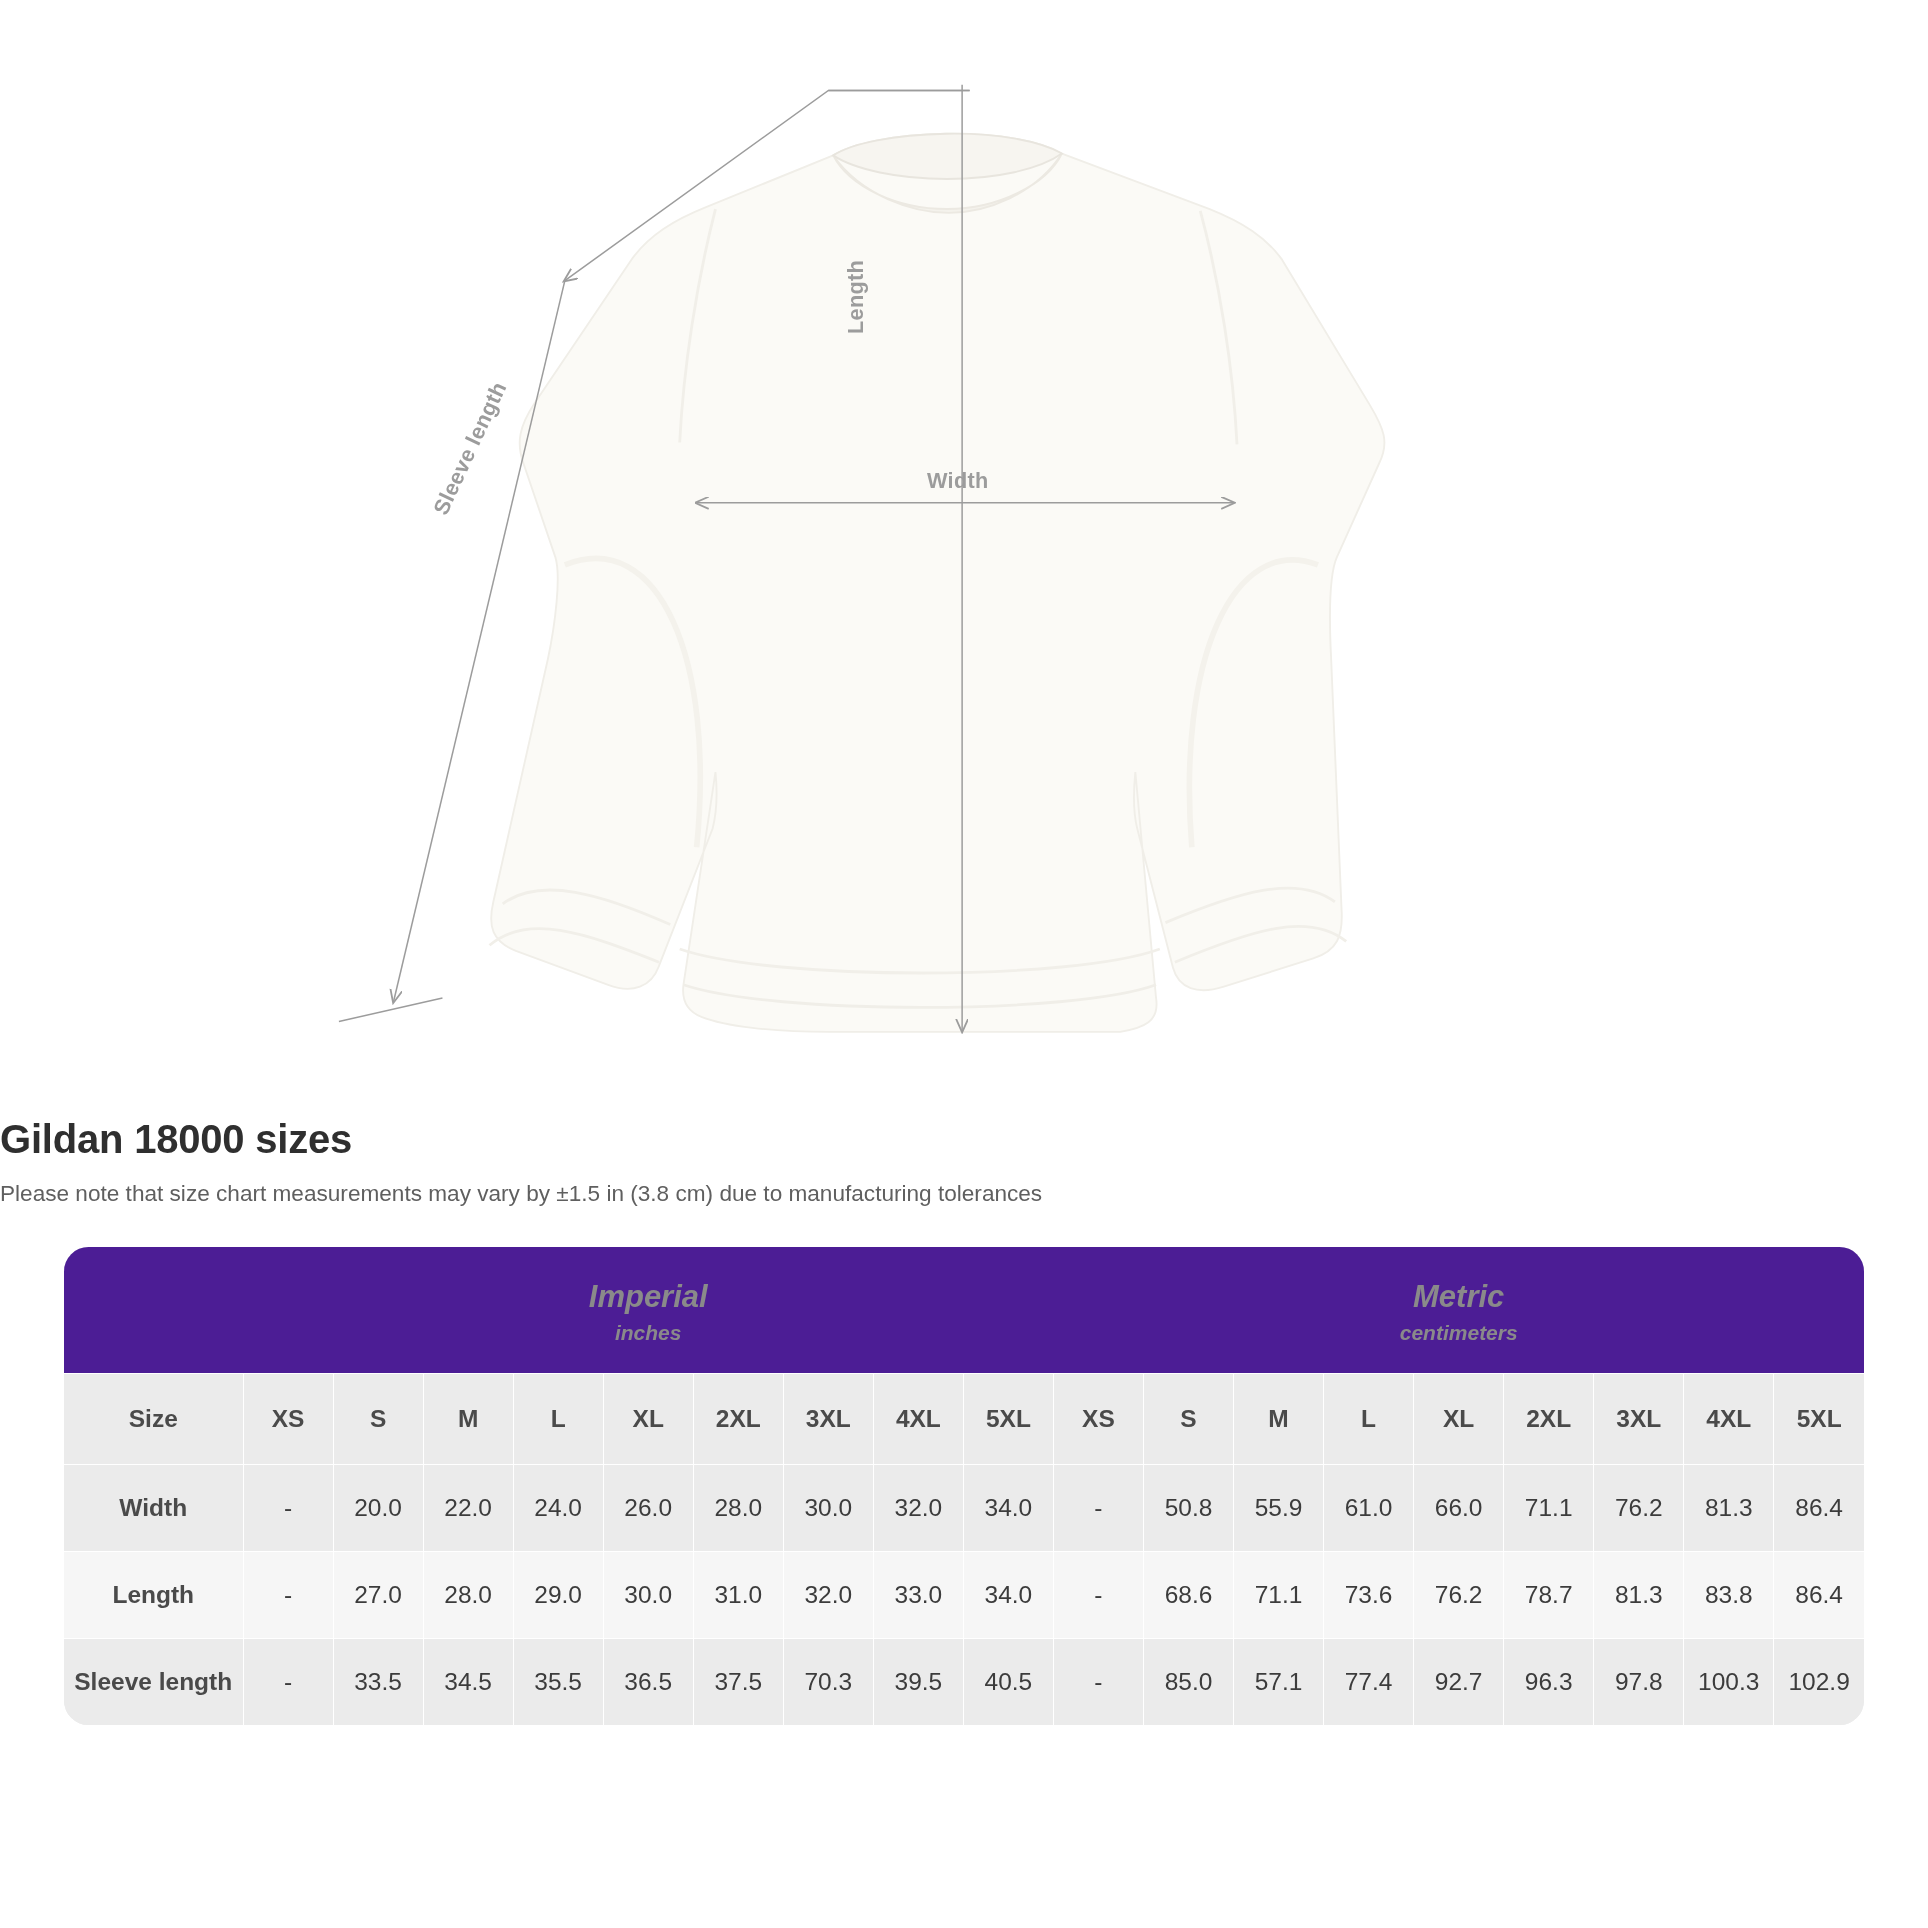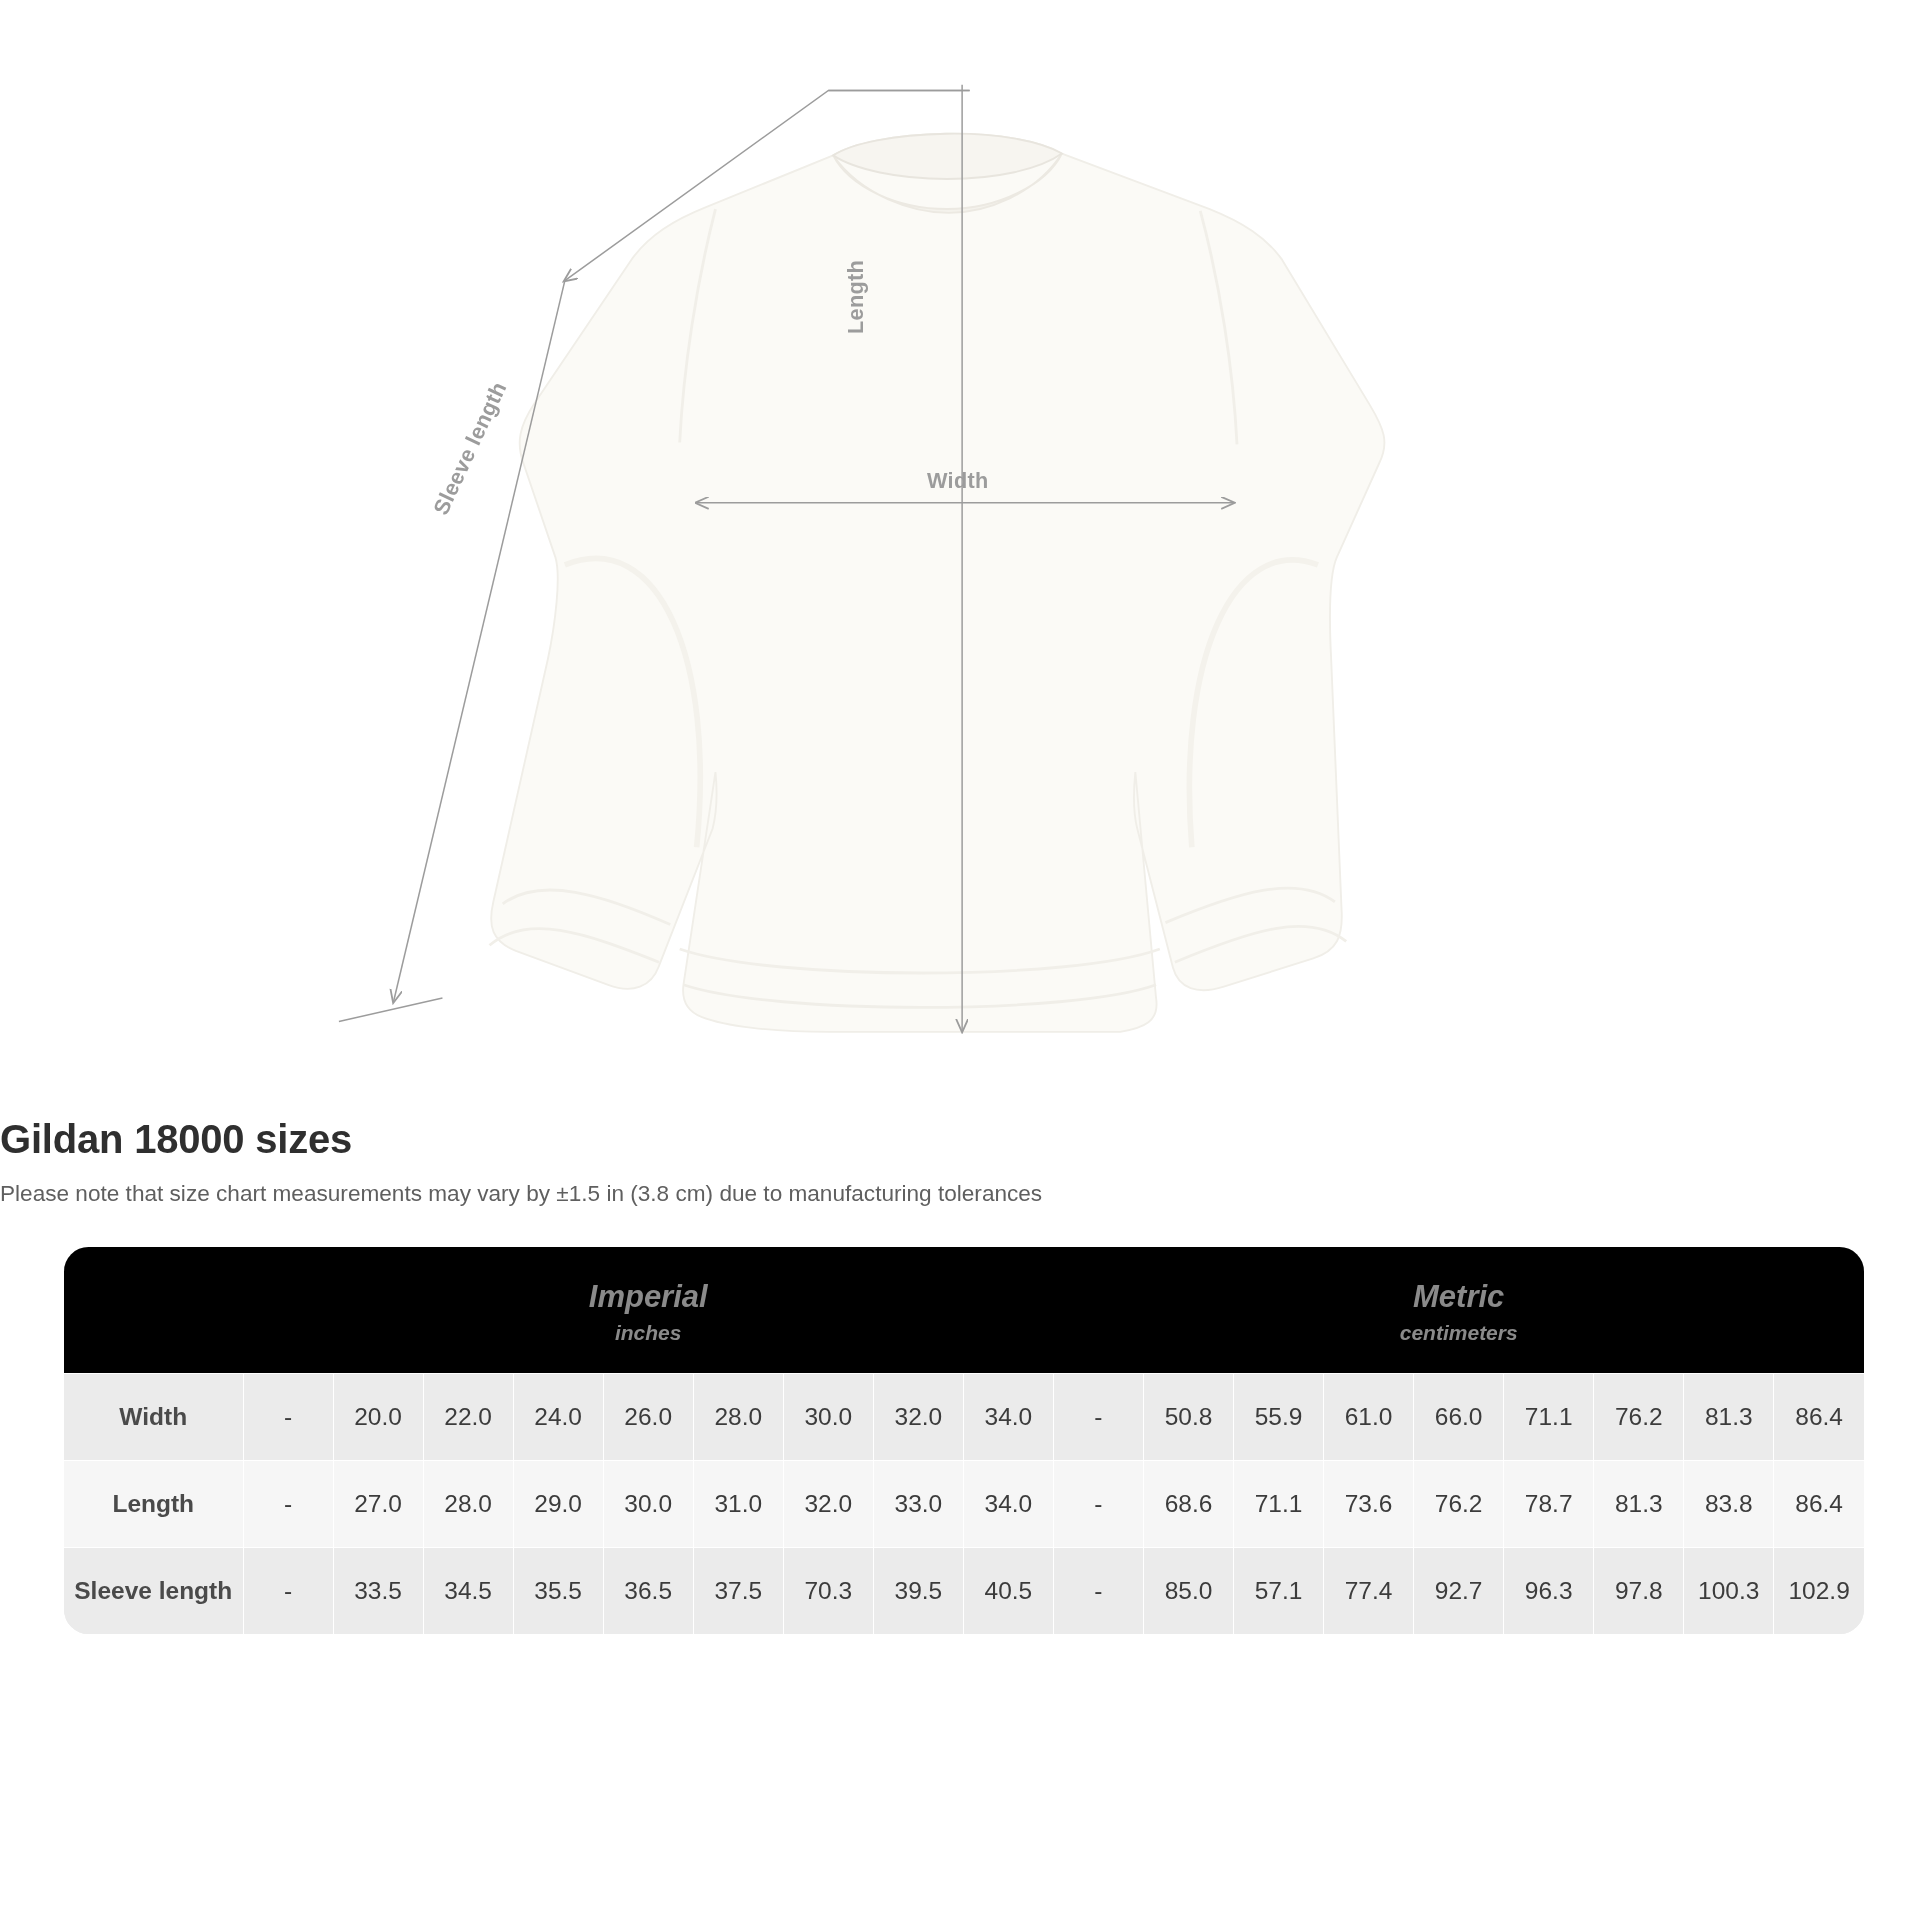--- a/index.html
+++ b/index.html
@@ -82,21 +82,21 @@
     border-collapse: collapse;
     table-layout: fixed;
   }
   table.size-table th, table.size-table td {
     text-align: center;
     vertical-align: middle;
   }
 
   .unit-head th {
     padding: 32px 0 28px 0;
-    background: #000000;
+    background: #4c1d95;
     border: none;
   }
   .unit-name {
     font-size: 31px;
     font-style: italic;
     font-weight: bold;
     color: #8a8a8a;
   }
   .unit-sub {
     font-size: 21px;
@@ -238,20 +238,41 @@
           <th></th>
           <th colspan="9">
             <div class="unit-name">Imperial</div>
             <div class="unit-sub">inches</div>
           </th>
           <th colspan="9">
             <div class="unit-name">Metric</div>
             <div class="unit-sub">centimeters</div>
           </th>
         </tr>
+        <tr class="head-row" id="size-header-row">
+          <th>Size</th>
+        <th>XS</th>
+            <th>S</th>
+            <th>M</th>
+            <th>L</th>
+            <th>XL</th>
+            <th>2XL</th>
+            <th>3XL</th>
+            <th>4XL</th>
+            <th>5XL</th>
+            <th>XS</th>
+            <th>S</th>
+            <th>M</th>
+            <th>L</th>
+            <th>XL</th>
+            <th>2XL</th>
+            <th>3XL</th>
+            <th>4XL</th>
+            <th>5XL</th>
+          </tr>
       </thead>
       <tbody id="table-body">
           <tr class="data-row row-shaded">
             <td class="rowhead">Width</td>
             <td>-</td>
             <td>20.0</td>
             <td>22.0</td>
             <td>24.0</td>
             <td>26.0</td>
             <td>28.0</td>

